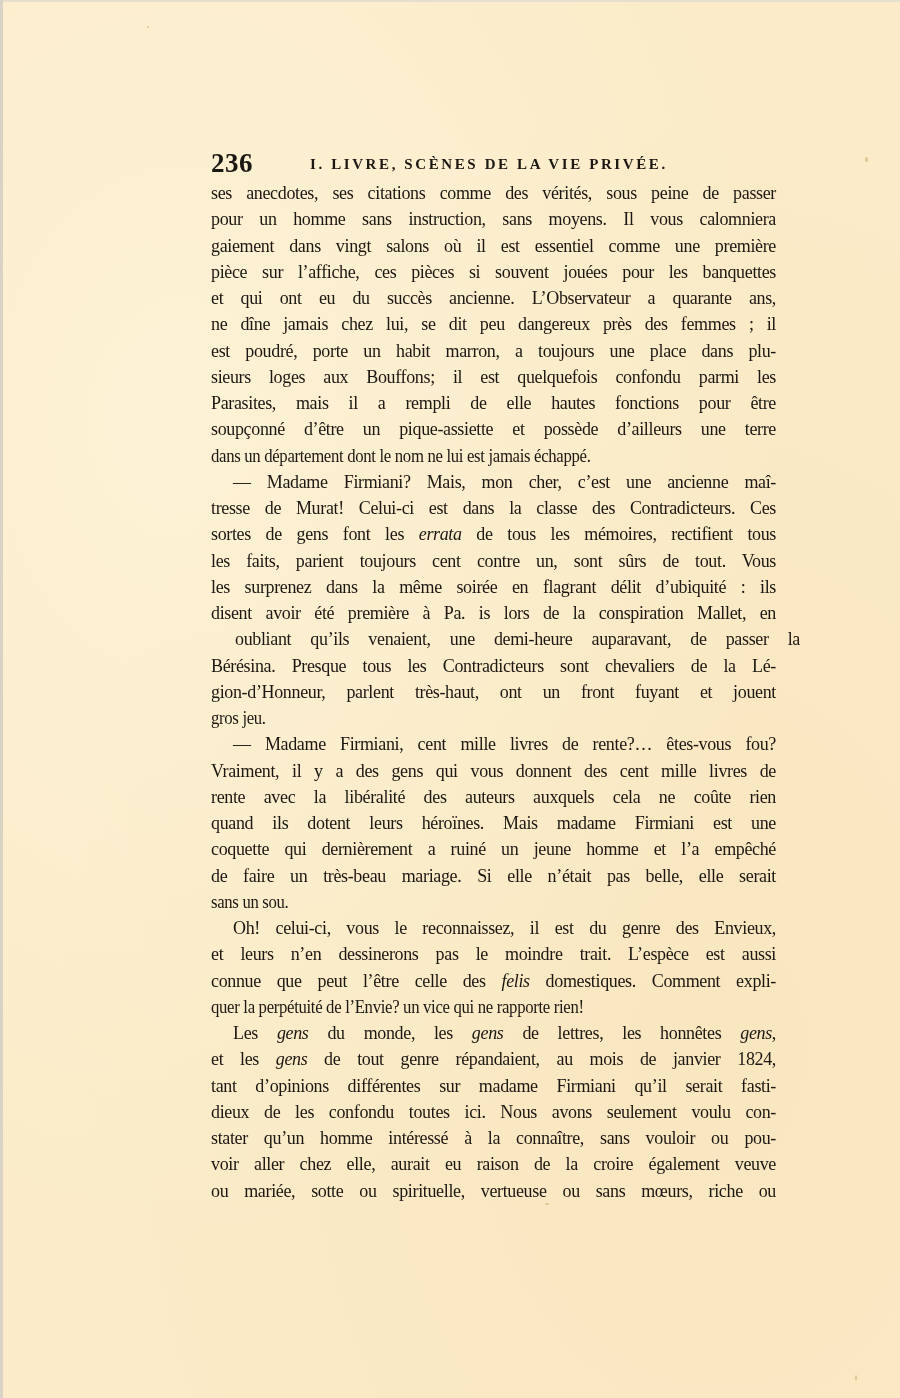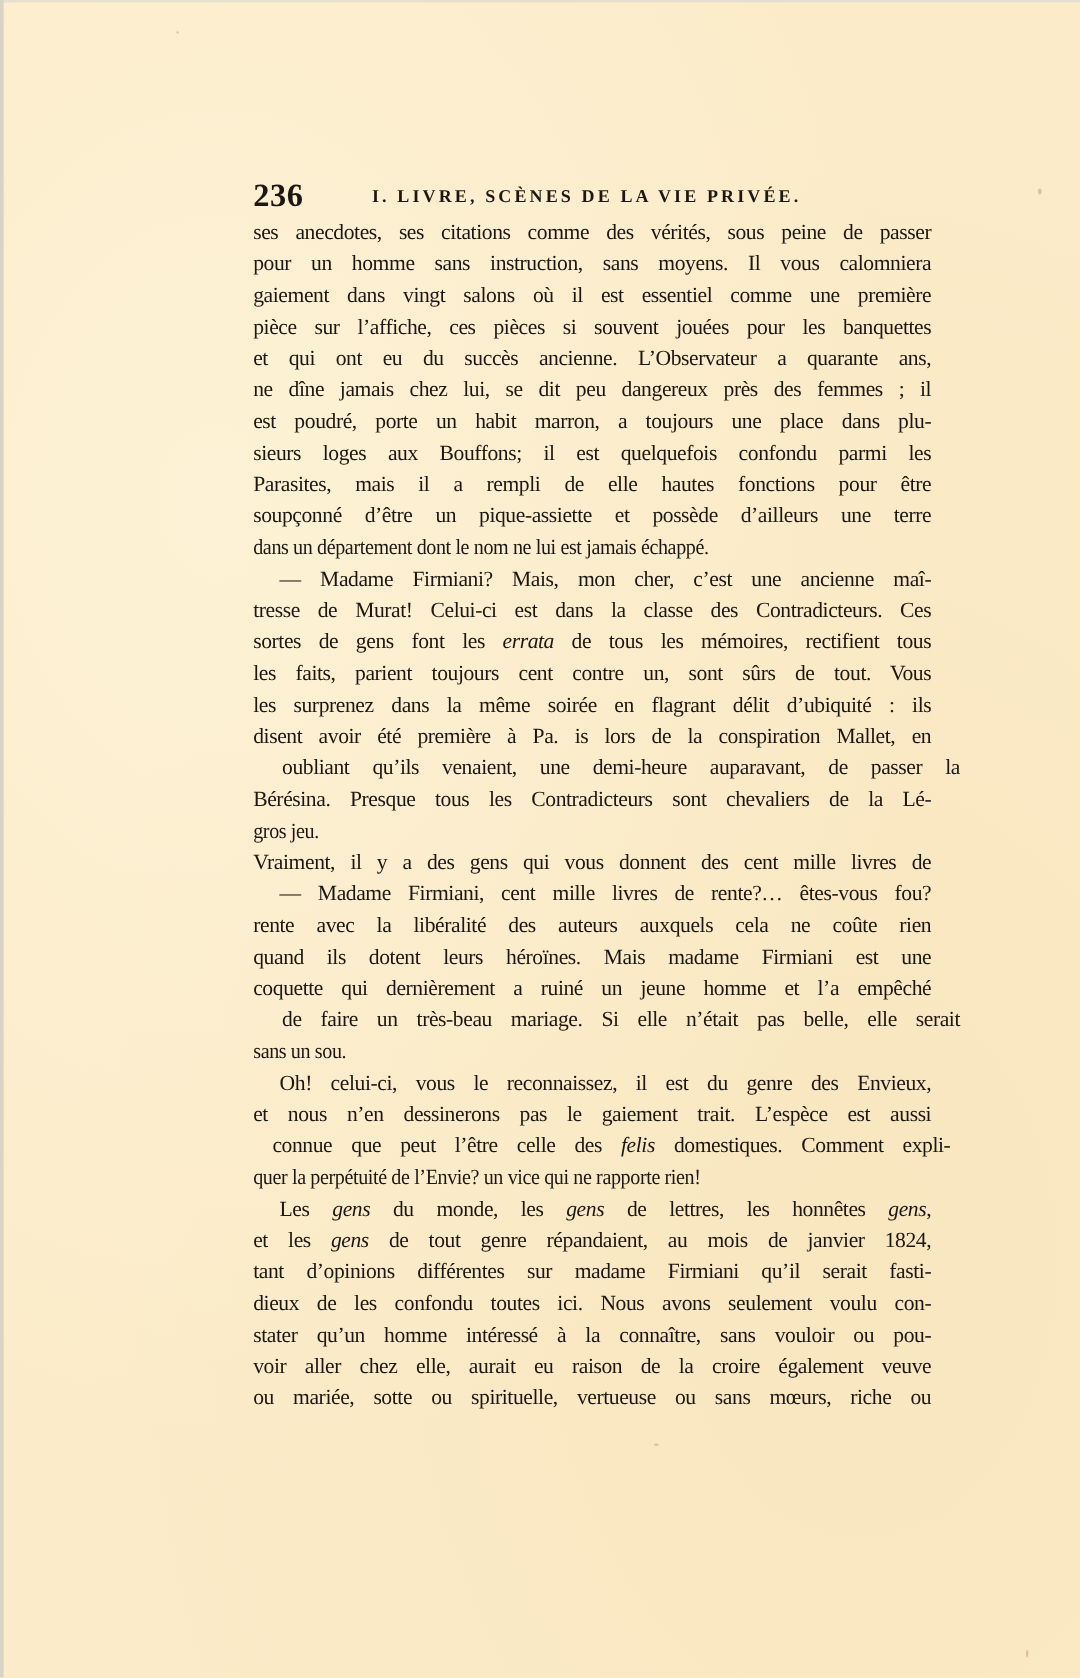--- a/index.html
+++ b/index.html
@@ -127,31 +127,32 @@
       <div class="line"><span class="inner" style="width: 565px; text-align: justify; text-align-last: justify;">soupçonné d’être un pique-assiette et possède d’ailleurs une terre</span></div>
       <div class="line last"><span class="inner" style="width: auto; transform: scaleX(0.93); transform-origin: left center;">dans un département dont le nom ne lui est jamais échappé.</span></div>
       <div class="line indent"><span class="inner" style="width: 543px; text-align: justify; text-align-last: justify;">— Madame Firmiani? Mais, mon cher, c’est une ancienne maî-</span></div>
       <div class="line"><span class="inner" style="width: 565px; text-align: justify; text-align-last: justify;">tresse de Murat! Celui-ci est dans la classe des Contradicteurs. Ces</span></div>
       <div class="line"><span class="inner" style="width: 565px; text-align: justify; text-align-last: justify;">sortes de gens font les <em>errata</em> de tous les mémoires, rectifient tous</span></div>
       <div class="line"><span class="inner" style="width: 565px; text-align: justify; text-align-last: justify;">les faits, parient toujours cent contre un, sont sûrs de tout. Vous</span></div>
       <div class="line"><span class="inner" style="width: 565px; text-align: justify; text-align-last: justify;">les surprenez dans la même soirée en flagrant délit d’ubiquité : ils</span></div>
       <div class="line"><span class="inner" style="width: 565px; text-align: justify; text-align-last: justify;">disent avoir été première à Pa. is lors de la conspiration Mallet, en</span></div>
       <div class="line"><span class="inner" style="width: 565px; text-align: justify; text-align-last: justify; margin-left: 24px;">oubliant qu’ils venaient, une demi-heure auparavant, de passer la</span></div>
       <div class="line"><span class="inner" style="width: 565px; text-align: justify; text-align-last: justify;">Bérésina. Presque tous les Contradicteurs sont chevaliers de la Lé-</span></div>
+      <div class="line"><span class="inner" style="width: 565px; text-align: justify; text-align-last: justify;">gion-d’Honneur, parlent très-haut, ont un front fuyant et jouent</span></div>
       <div class="line last"><span class="inner" style="width: auto; transform: scaleX(0.93); transform-origin: left center;">gros jeu.</span></div>
+      <div class="line indent"><span class="inner" style="width: 543px; text-align: justify; text-align-last: justify;">— Madame Firmiani, cent mille livres de rente?… êtes-vous fou?</span></div>
       <div class="line"><span class="inner" style="width: 565px; text-align: justify; text-align-last: justify;">Vraiment, il y a des gens qui vous donnent des cent mille livres de</span></div>
-      <div class="line indent"><span class="inner" style="width: 543px; text-align: justify; text-align-last: justify;">— Madame Firmiani, cent mille livres de rente?… êtes-vous fou?</span></div>
       <div class="line"><span class="inner" style="width: 565px; text-align: justify; text-align-last: justify;">rente avec la libéralité des auteurs auxquels cela ne coûte rien</span></div>
       <div class="line"><span class="inner" style="width: 565px; text-align: justify; text-align-last: justify;">quand ils dotent leurs héroïnes. Mais madame Firmiani est une</span></div>
       <div class="line"><span class="inner" style="width: 565px; text-align: justify; text-align-last: justify;">coquette qui dernièrement a ruiné un jeune homme et l’a empêché</span></div>
-      <div class="line"><span class="inner" style="width: 565px; text-align: justify; text-align-last: justify; margin-left: 24px;">de faire un très-beau mariage. Si elle n’était pas belle, elle serait</span></div>
+      <div class="line"><span class="inner" style="width: 565px; text-align: justify; text-align-last: justify;">de faire un très-beau mariage. Si elle n’était pas belle, elle serait</span></div>
       <div class="line last"><span class="inner" style="width: auto; transform: scaleX(0.93); transform-origin: left center;">sans un sou.</span></div>
       <div class="line indent"><span class="inner" style="width: 543px; text-align: justify; text-align-last: justify;">Oh! celui-ci, vous le reconnaissez, il est du genre des Envieux,</span></div>
-      <div class="line"><span class="inner" style="width: 565px; text-align: justify; text-align-last: justify;">et nous n’en dessinerons pas le gaiement trait. L’espèce est aussi</span></div>
-      <div class="line"><span class="inner" style="width: 565px; text-align: justify; text-align-last: justify; margin-left: 16px;">connue que peut l’être celle des <em>felis</em> domestiques. Comment expli-</span></div>
+      <div class="line"><span class="inner" style="width: 565px; text-align: justify; text-align-last: justify;">et leurs n’en dessinerons pas le moindre trait. L’espèce est aussi</span></div>
+      <div class="line"><span class="inner" style="width: 565px; text-align: justify; text-align-last: justify;">connue que peut l’être celle des <em>felis</em> domestiques. Comment expli-</span></div>
       <div class="line last"><span class="inner" style="width: auto; transform: scaleX(0.93); transform-origin: left center;">quer la perpétuité de l’Envie? un vice qui ne rapporte rien!</span></div>
       <div class="line indent"><span class="inner" style="width: 543px; text-align: justify; text-align-last: justify;">Les <em>gens</em> du monde, les <em>gens</em> de lettres, les honnêtes <em>gens</em>,</span></div>
       <div class="line"><span class="inner" style="width: 565px; text-align: justify; text-align-last: justify;">et les <em>gens</em> de tout genre répandaient, au mois de janvier 1824,</span></div>
       <div class="line"><span class="inner" style="width: 565px; text-align: justify; text-align-last: justify;">tant d’opinions différentes sur madame Firmiani qu’il serait fasti-</span></div>
       <div class="line"><span class="inner" style="width: 565px; text-align: justify; text-align-last: justify;">dieux de les confondu toutes ici. Nous avons seulement voulu con-</span></div>
       <div class="line"><span class="inner" style="width: 565px; text-align: justify; text-align-last: justify;">stater qu’un homme intéressé à la connaître, sans vouloir ou pou-</span></div>
       <div class="line"><span class="inner" style="width: 565px; text-align: justify; text-align-last: justify;">voir aller chez elle, aurait eu raison de la croire également veuve</span></div>
       <div class="line"><span class="inner" style="width: 565px; text-align: justify; text-align-last: justify;">ou mariée, sotte ou spirituelle, vertueuse ou sans mœurs, riche ou</span></div>
     </div>
 

